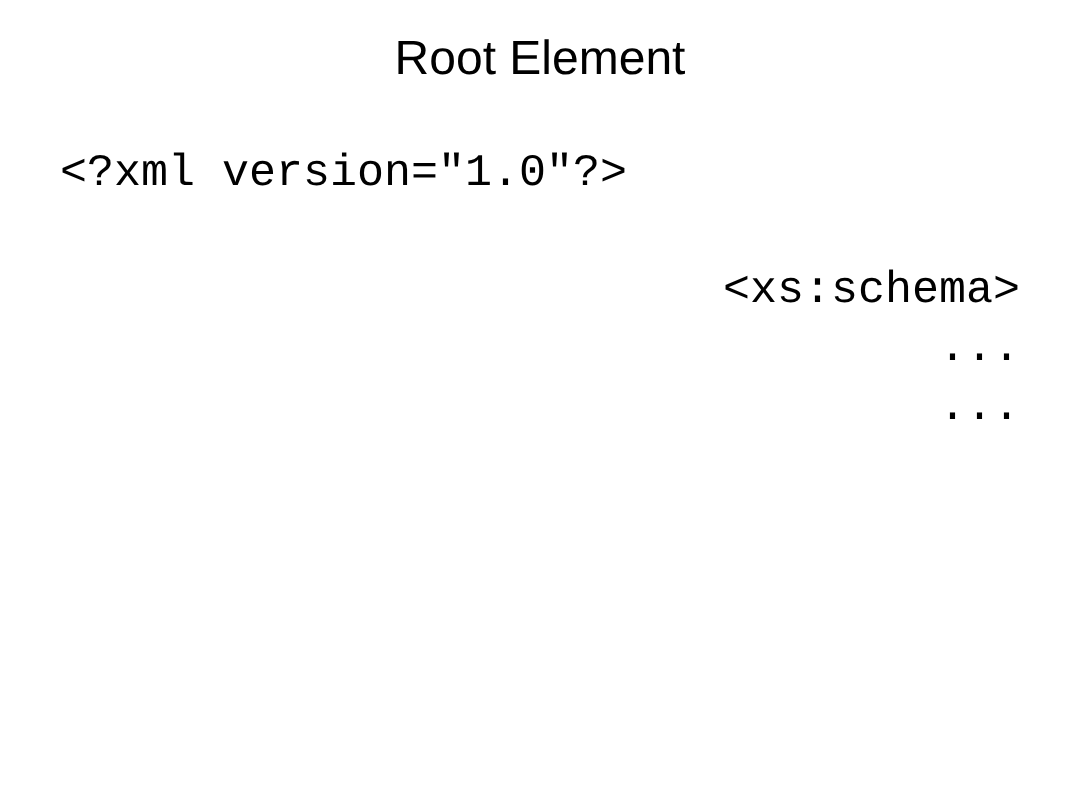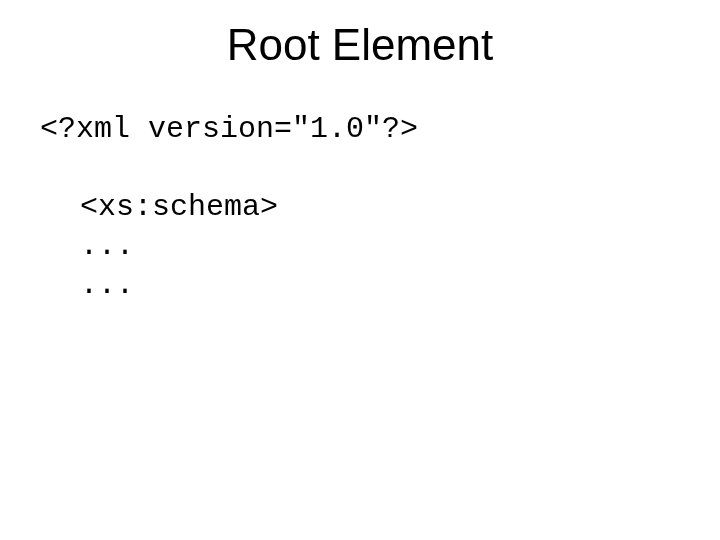--- a/index.html
+++ b/index.html
@@ -14,36 +14,37 @@
       font-family: Arial, Helvetica, sans-serif;
       color: #000000;
       overflow: hidden;
     }
     .slide {
       width: 100%;
       height: 100%;
       padding: 20px 40px;
     }
     .title {
-      font-size: 44px;
+      font-size: 32px;
       font-weight: normal;
       text-align: center;
       margin-bottom: 40px;
       font-family: Arial, Helvetica, sans-serif;
     }
     .code-block {
       font-family: "Courier New", Courier, monospace;
       font-size: 30px;
       line-height: 1.3;
     }
     .line {
       white-space: pre;
     }
     .indent {
       padding-left: 40px;
+      text-align: right;
     }
   </style>
 </head>
 <body>
 
 <div class="slide">
   <h1 class="title">Root Element</h1>
   <div class="code-block">
     <div class="line">&lt;?xml version="1.0"?&gt;</div>
     <div class="line">&nbsp;</div>

